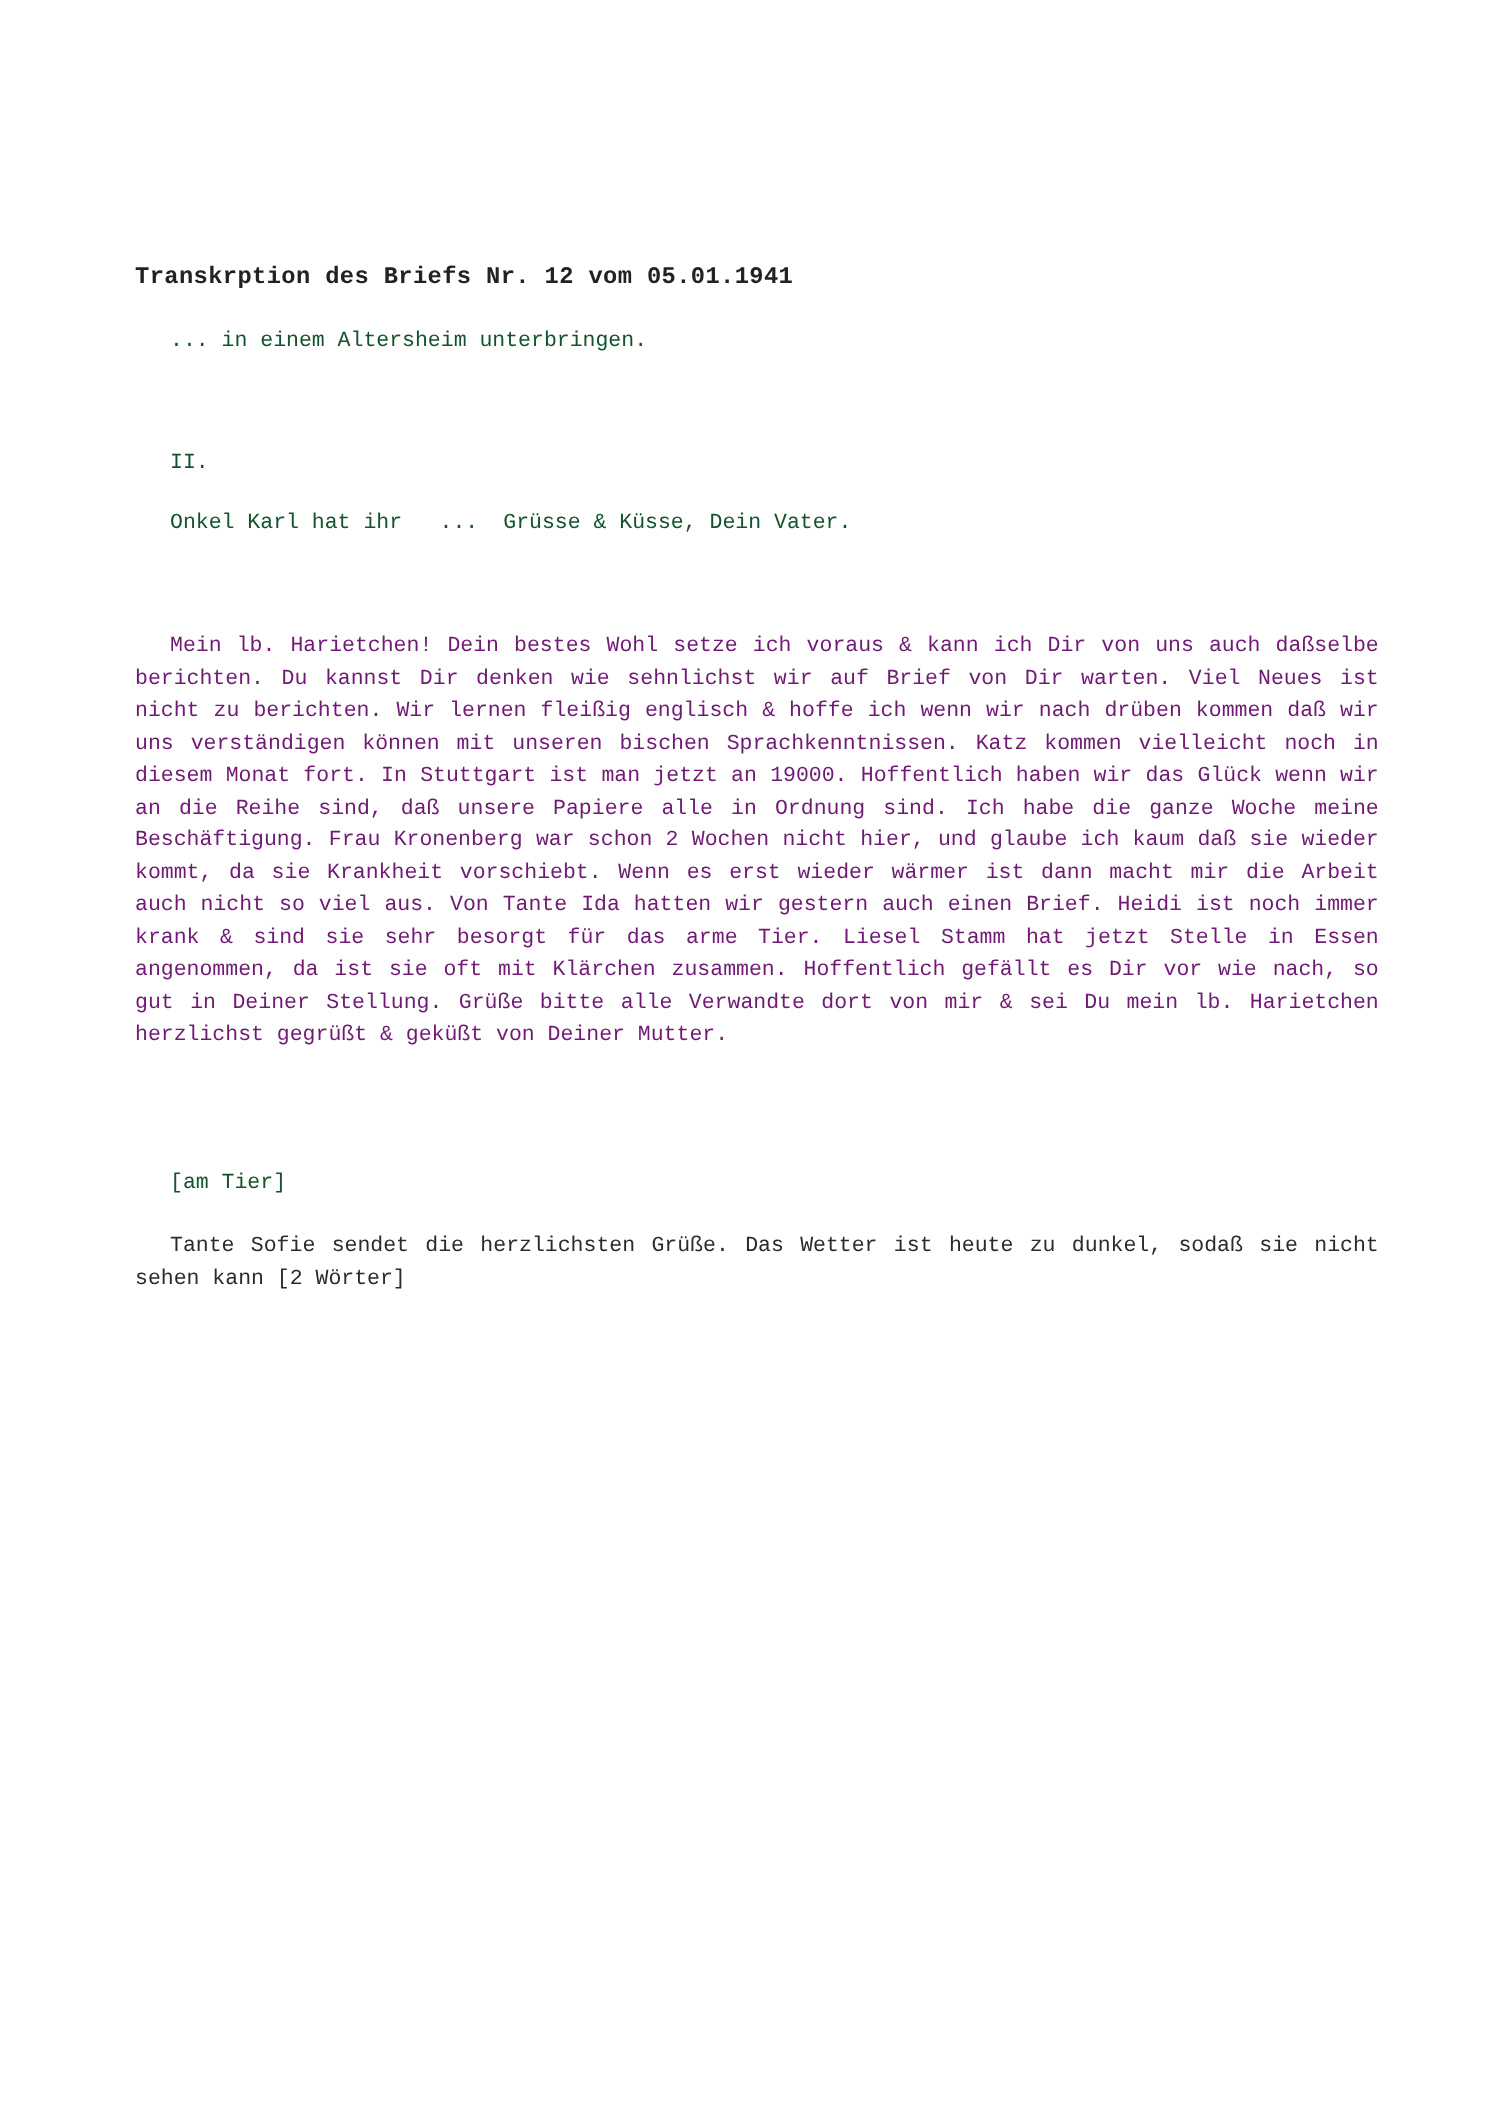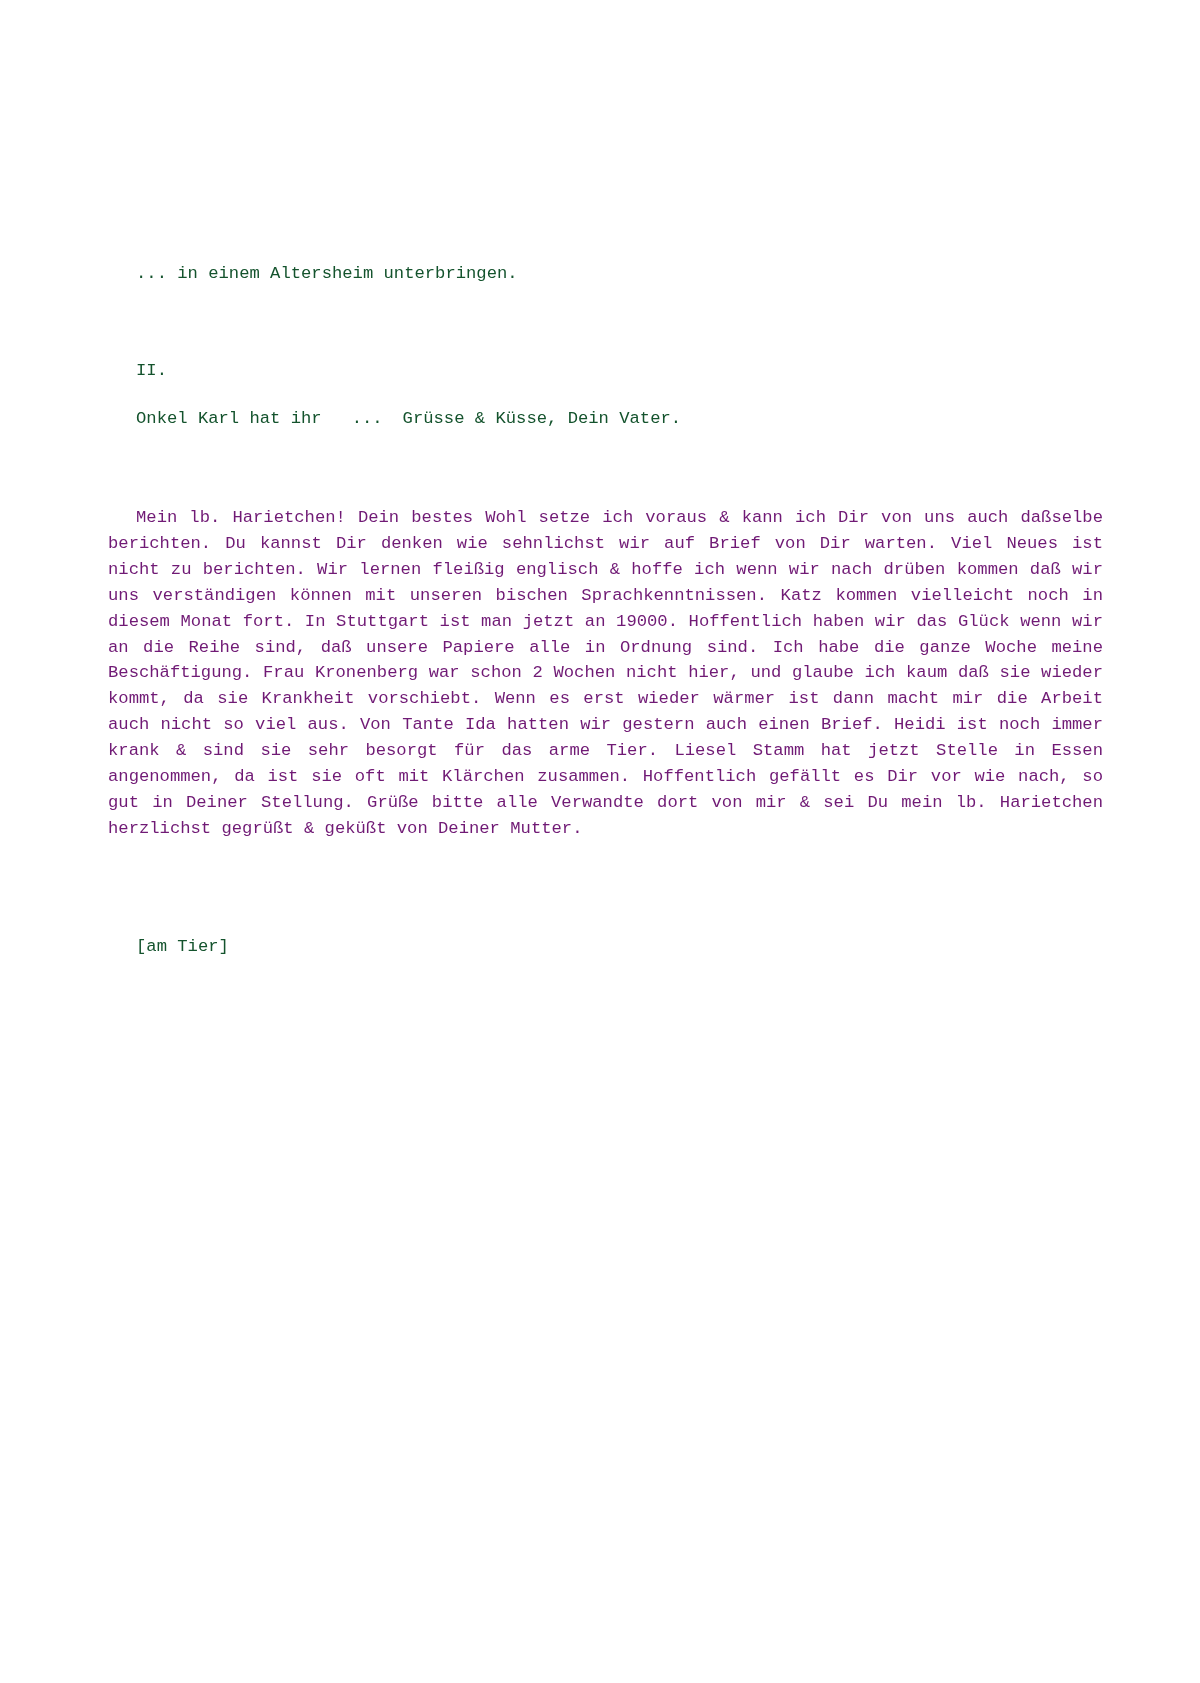--- a/index.html
+++ b/index.html
@@ -65,27 +65,29 @@
       text-indent: 28px;
       color: #2b2b2b;
       margin: 0;
     }
   </style>
 </head>
 <body>
 
 <div class="page">
 
+  <div class="title">Transkrption des Briefs Nr. 12 vom 05.01.1941</div>
 
   <div class="line intro">... in einem Altersheim unterbringen.</div>
 
   <div class="line section-num">II.</div>
 
   <div class="line father-line">
     <span>Onkel Karl hat ihr</span><span class="gap"></span><span>...</span><span class="gap" style="width:20px"></span><span>Grüsse &amp; Küsse, Dein Vater.</span>
   </div>
 
   <p class="mother-letter">Mein lb. Harietchen! Dein bestes Wohl setze ich voraus &amp; kann ich Dir von uns auch daßselbe berichten. Du kannst Dir denken wie sehnlichst wir auf Brief von Dir warten. Viel Neues ist nicht zu berichten. Wir lernen fleißig englisch &amp; hoffe ich wenn wir nach drüben kommen daß wir uns verständigen können mit unseren bischen Sprachkenntnissen. Katz kommen vielleicht noch in diesem Monat fort. In Stuttgart ist man jetzt an 19000. Hoffentlich haben wir das Glück wenn wir an die Reihe  sind, daß unsere Papiere alle in Ordnung sind. Ich habe die ganze Woche meine Beschäftigung. Frau Kronenberg war schon 2 Wochen nicht hier, und glaube ich kaum daß sie wieder kommt, da sie Krankheit vorschiebt. Wenn es erst wieder wärmer ist dann macht mir die Arbeit auch nicht so viel aus. Von Tante Ida hatten wir gestern auch einen Brief. Heidi ist noch immer krank &amp; sind sie sehr besorgt für das arme Tier. Liesel Stamm hat jetzt Stelle in Essen angenommen, da ist sie oft mit Klärchen zusammen. Hoffentlich gefällt es Dir vor wie nach, so gut in Deiner Stellung. Grüße bitte alle Verwandte dort von mir &amp; sei Du mein lb. Harietchen herzlichst gegrüßt &amp; geküßt von Deiner Mutter.</p>
 
   <div class="line margin-label">[am Tier]</div>
 
+  <p class="margin-note">Tante Sofie sendet die herzlichsten Grüße. Das Wetter ist heute zu dunkel, sodaß sie nicht sehen kann [2 Wörter]</p>
 
 </div>
 
 </body></html>

